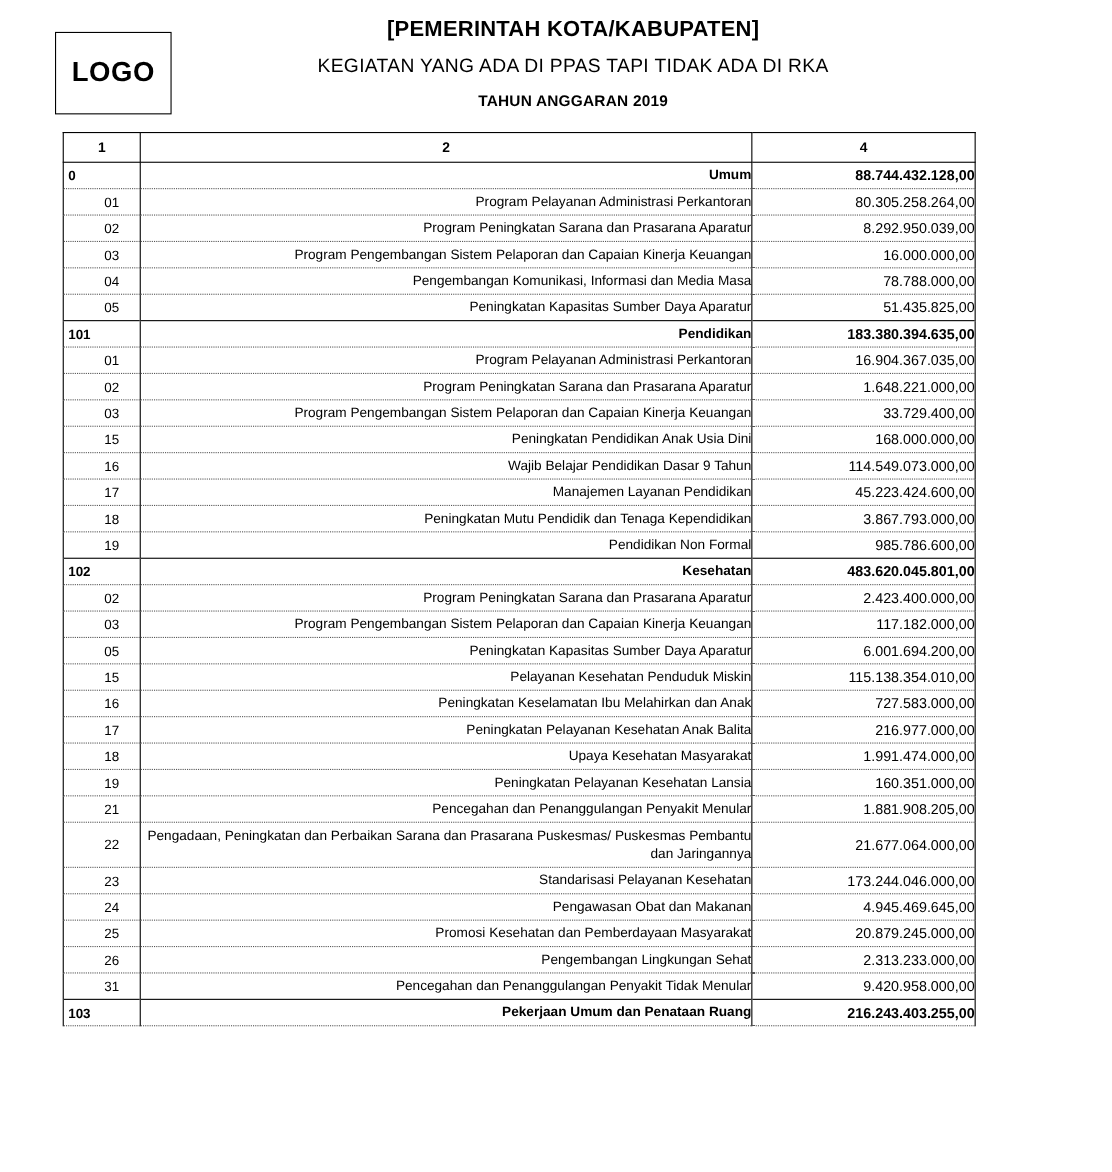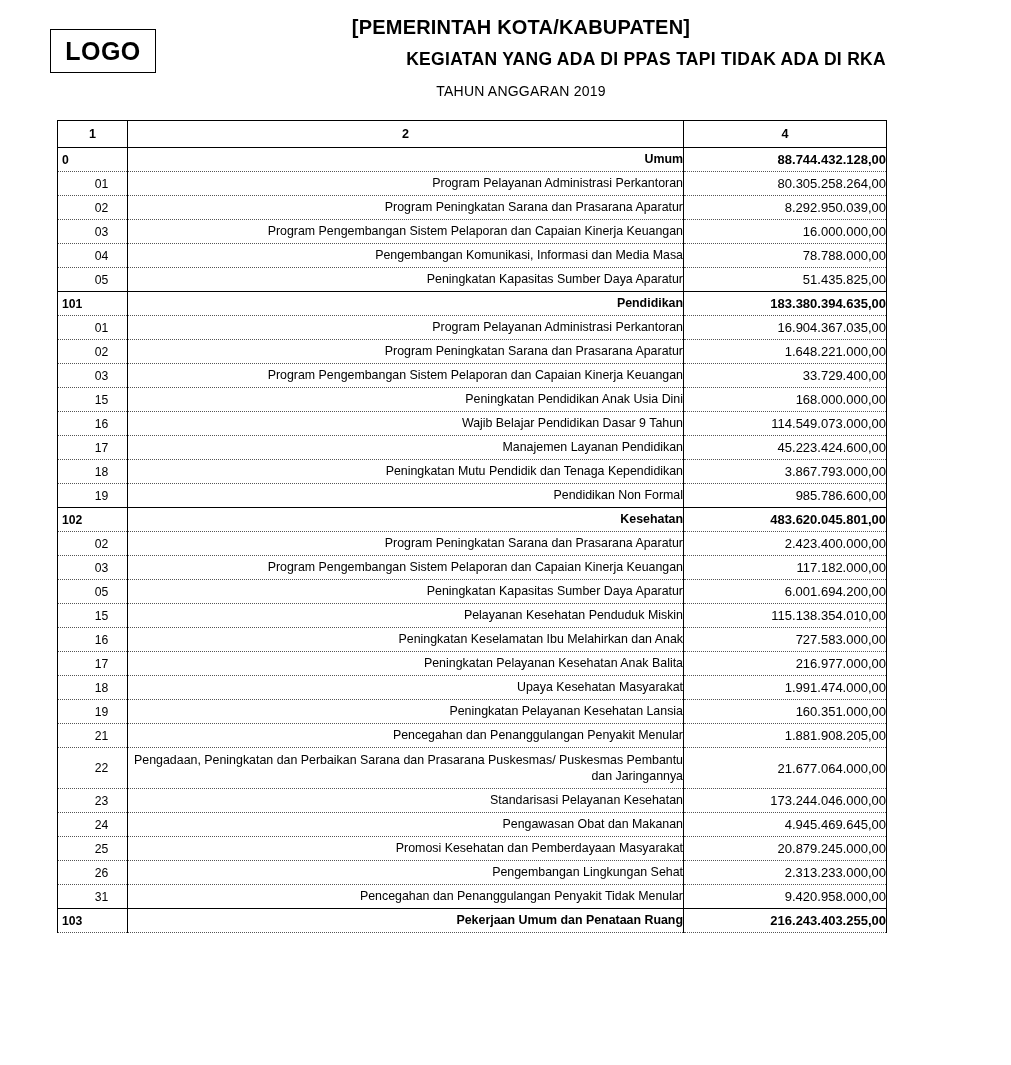--- a/index.html
+++ b/index.html
@@ -23,21 +23,21 @@
   }
   .header {
     position: relative;
     height: 112px;
   }
   .logo-box {
     position: absolute;
     left: 50px;
     top: 29px;
     width: 106px;
-    height: 44px;
+    height: 75px;
     border: 1px solid #000;
     box-sizing: border-box;
     display: flex;
     align-items: center;
     justify-content: center;
   }
   .logo-text {
     font-size: 25px;
     font-weight: bold;
     letter-spacing: 0.5px;
@@ -50,28 +50,27 @@
     text-align: center;
   }
   .title-line1 {
     font-size: 20px;
     font-weight: bold;
     line-height: 30px;
     letter-spacing: 0.2px;
   }
   .title-line2 {
     font-size: 17.5px;
-    font-weight: bold;
+    font-weight: normal;
     line-height: 34px;
     letter-spacing: 0.3px;
-    text-align: right;
   }
   .title-line3 {
     font-size: 14px;
-    font-weight: normal;
+    font-weight: bold;
     line-height: 30px;
     letter-spacing: 0.2px;
   }
 
   
   .table-wrap {
     position: absolute;
     left: 57px;
     top: 120px;
     width: 829px;

